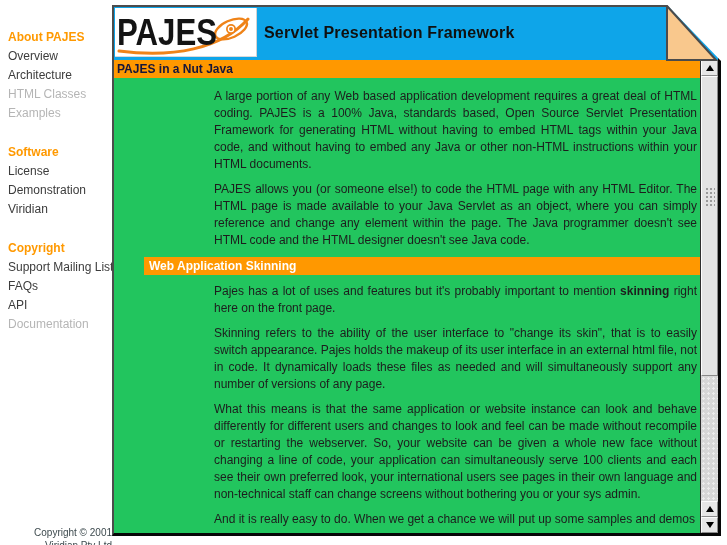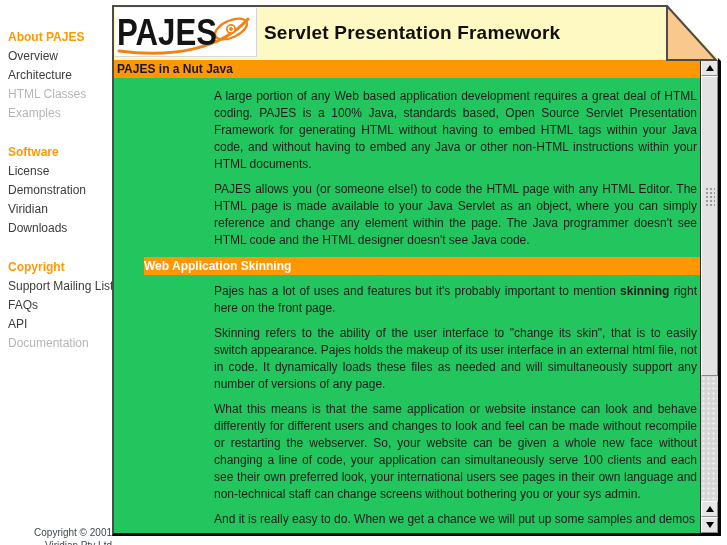--- a/index.html
+++ b/index.html
@@ -17,31 +17,31 @@
   .sb-item.disabled{color:#b5b5b5;cursor:default;}
   .copyright{position:absolute;bottom:2px;left:0;width:112px;text-align:right;font-size:10px;line-height:13px;color:#3d4a4e;}
 
   
   .frame{
     position:absolute;left:112px;top:5px;width:609px;height:531px;box-sizing:border-box;
     border:2px solid #4c4c4c;border-right:3px solid #060606;border-bottom:3px solid #060606;
     background:#e9e9e9;
   }
 
-  .header-strip{position:absolute;left:0;top:0;right:0;height:53px;background:#fef9c3;}
+  .header-strip{position:absolute;left:0;top:0;right:0;height:53px;background:#0ea5e9;}
   .logo-box{position:absolute;left:1px;top:1px;width:142px;height:49px;background:#ffffff;border-right:1px solid #d2d2d2;border-bottom:1px solid #d9d9d9;box-sizing:border-box;}
-  .site-title{position:absolute;left:150px;top:0;height:53px;line-height:51px;font-size:19px;font-weight:bold;color:#101010;letter-spacing:0.2px;white-space:nowrap;}
+  .site-title{position:absolute;left:150px;top:0;height:53px;line-height:51px;font-size:16px;font-weight:bold;color:#101010;letter-spacing:0.2px;white-space:nowrap;}
 
   .bar{background:#ff9800;height:18px;line-height:18px;font-weight:bold;font-size:12px;white-space:nowrap;overflow:hidden;}
   .bar1{position:absolute;left:0;top:53px;right:18px;color:#16163a;padding-left:3px;}
 
   .content{position:absolute;left:0;top:71px;right:18px;bottom:0;overflow:hidden;background:#22c55e;}
   .content p{margin:8px 3px 8px 100px;font-size:12px;line-height:17px;color:#1d1d1d;text-align:justify;}
   .content p.pfirst{margin-top:10px;}
-  .bar2{margin:3px 0 4px 30px;color:#ffffff;}
+  .bar2{margin:3px 0 4px 30px;color:#ffffff;padding-left:5px;}
 
   
   .scrollbar{position:absolute;right:0;top:53px;bottom:0;width:18px;box-sizing:border-box;border-left:1px solid #2e2e2e;background:#d7d7d7;display:flex;flex-direction:column;}
   .sb-btn{flex:0 0 16px;height:16px;background:#e6e6e6;border:1px solid;border-color:#fbfbfb #8b8b8b #8b8b8b #fbfbfb;box-sizing:border-box;display:flex;align-items:center;justify-content:center;}
   .sb-thumb{flex:0 0 300px;background:#e3e3e3;border:1px solid;border-color:#fdfdfd #898989 #898989 #fdfdfd;box-sizing:border-box;position:relative;}
   .grip{position:absolute;left:3px;top:110px;width:10px;height:21px;
     background-image:radial-gradient(#9a9a9a 1px, transparent 1.2px);background-size:4px 4px;}
   .sb-track{flex:1 1 auto;background:#d7d7d7;
     background-image:radial-gradient(rgba(255,255,255,0.55) 1px, transparent 1.1px);background-size:5px 5px;}
   .arr-up{width:0;height:0;border-left:4px solid transparent;border-right:4px solid transparent;border-bottom:6px solid #000;}
@@ -57,21 +57,20 @@
   <div class="sb-heading first">About PAJES</div>
   <div class="sb-item">Overview</div>
   <div class="sb-item">Architecture</div>
   <div class="sb-item disabled">HTML Classes</div>
   <div class="sb-item disabled">Examples</div>
 
   <div class="sb-heading">Software</div>
   <div class="sb-item">License</div>
   <div class="sb-item">Demonstration</div>
   <div class="sb-item">Viridian</div>
-  <div class="sb-item">Downloads</div>
 
   <div class="sb-heading">Copyright</div>
   <div class="sb-item">Support Mailing List</div>
   <div class="sb-item">FAQs</div>
   <div class="sb-item">API</div>
   <div class="sb-item disabled">Documentation</div>
 
   <div class="copyright">
     <div>Copyright © 2001</div>
     <div>Viridian Pty Ltd</div>

